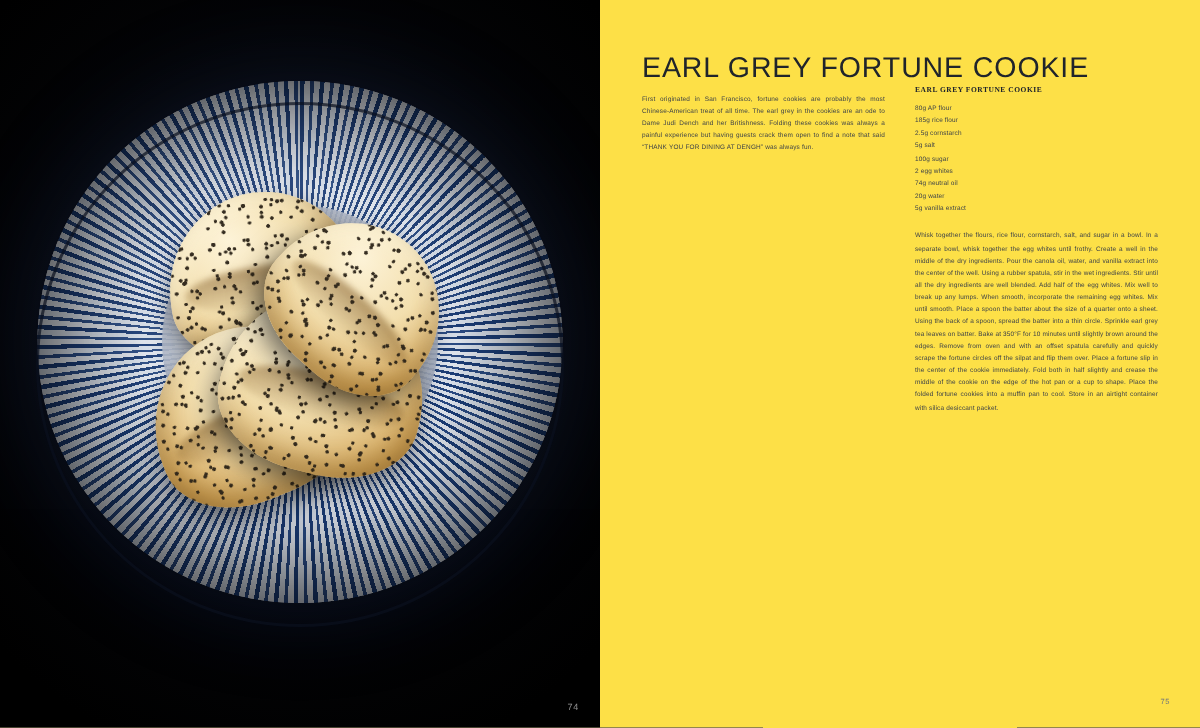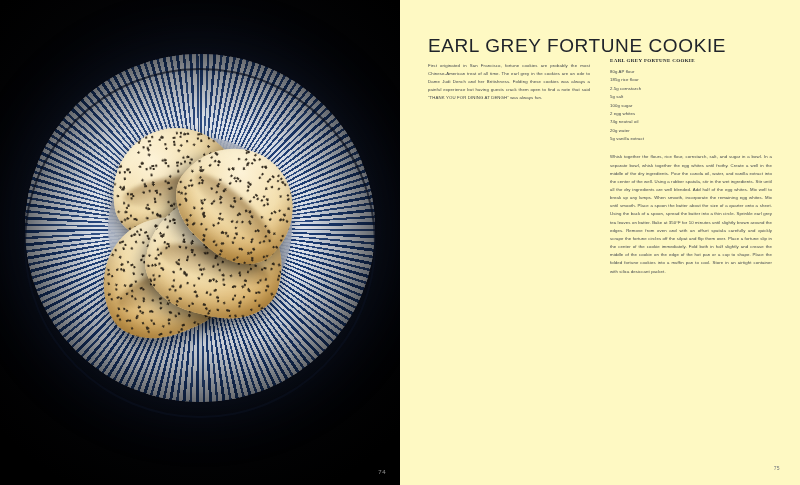--- a/index.html
+++ b/index.html
@@ -138,21 +138,21 @@
     bottom: 10px;
     color: rgba(255,255,255,0.55);
     font-size: 6px;
     letter-spacing: 0.5px;
   }
   
   .page-right {
     position: relative;
     width: 400px;
     height: 485px;
-    background: #fef9c3;
+    background: #fde047;
     padding: 0;
   }
   .recipe-title {
     position: absolute;
     left: 28px;
     top: 22px;
     font-size: 19px;
     letter-spacing: 0.6px;
     color: #20242b;
     font-weight: 400;

